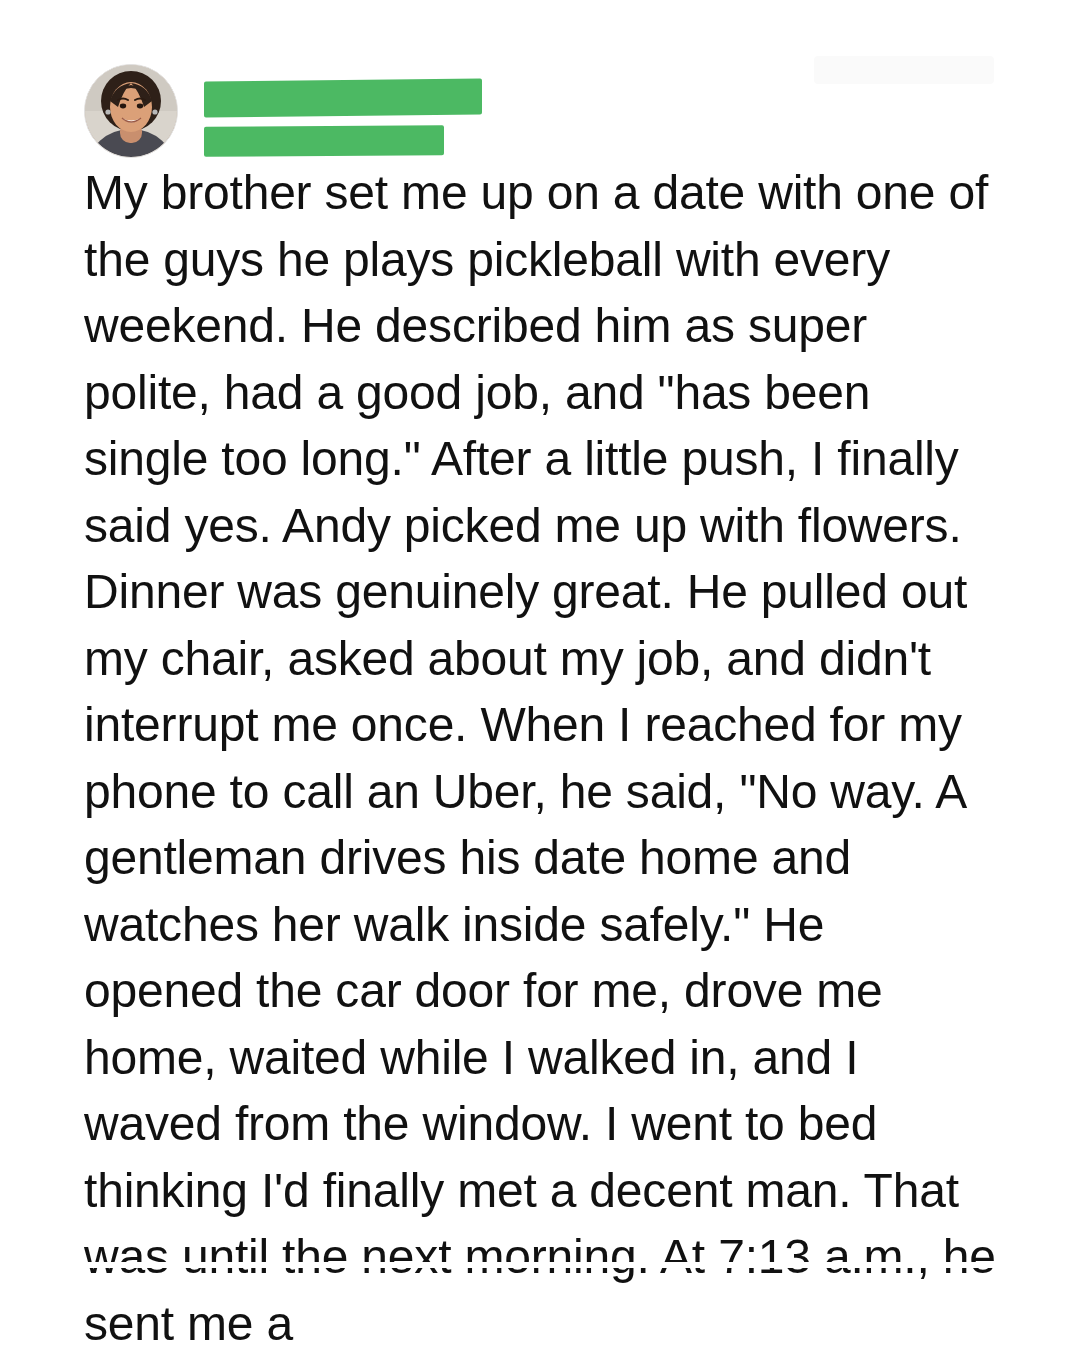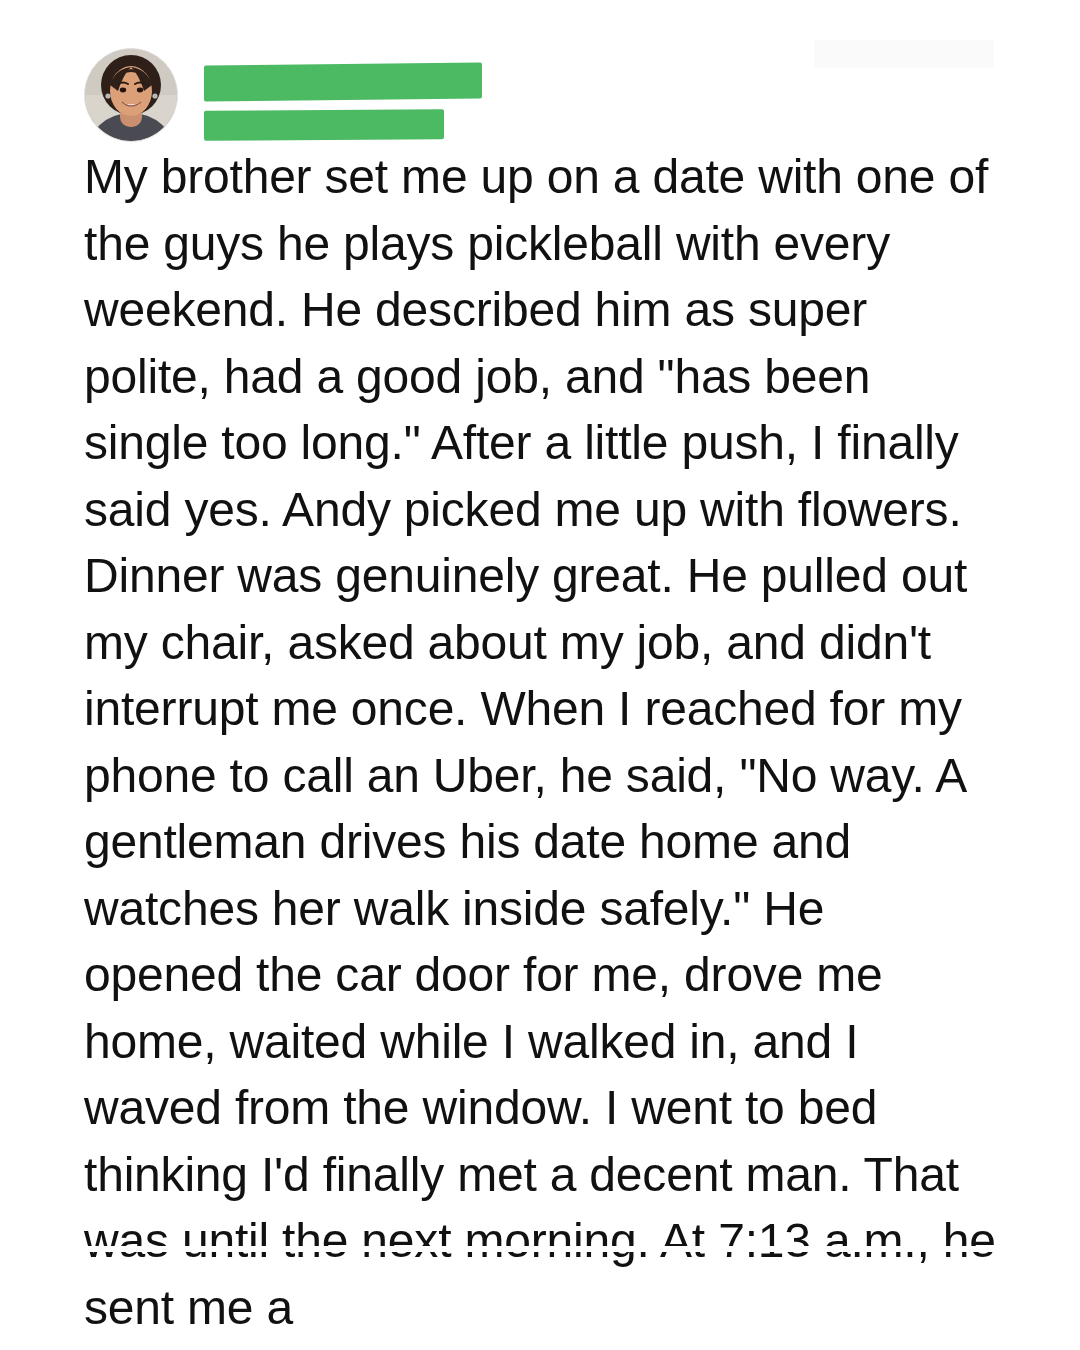--- a/index.html
+++ b/index.html
@@ -14,20 +14,21 @@
     font-family: "Liberation Sans", sans-serif;
     color: #000000;
   }
 
   .post {
     width: 1080px;
     height: 1252px;
     position: relative;
     background: #ffffff;
     box-sizing: border-box;
+    margin-top: 16px;
   }
 
   
   .post-header {
     display: flex;
     align-items: flex-start;
     padding: 48px 0 0 84px;
     height: 130px;
     box-sizing: border-box;
   }

